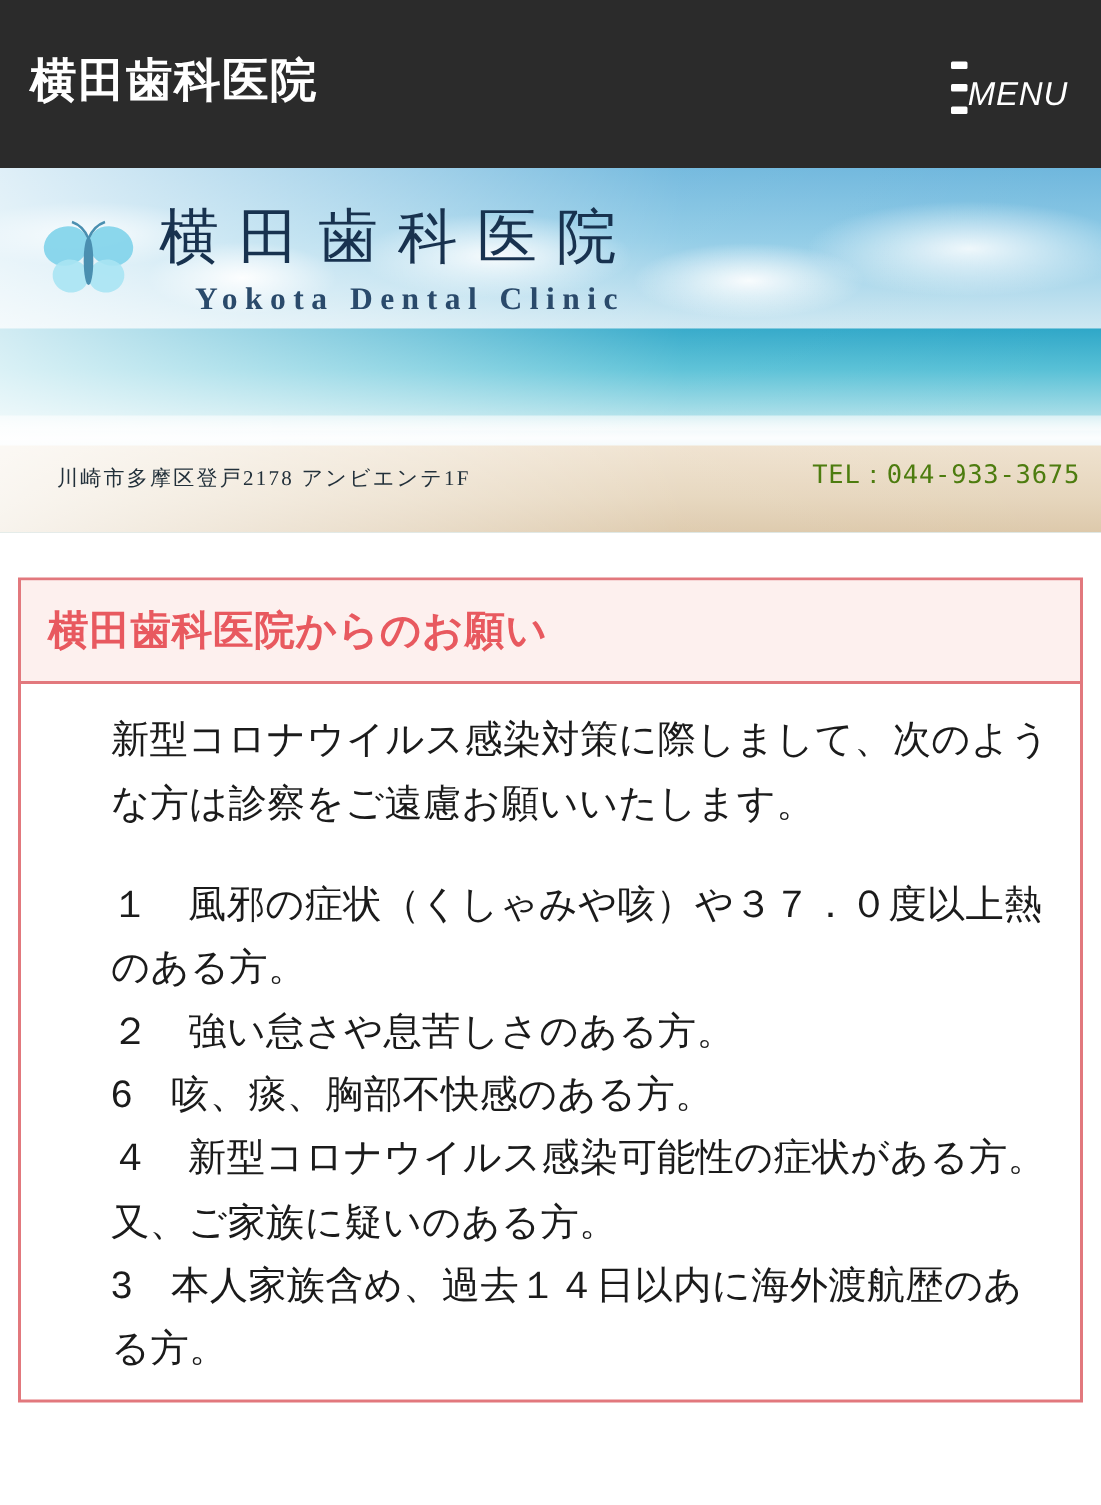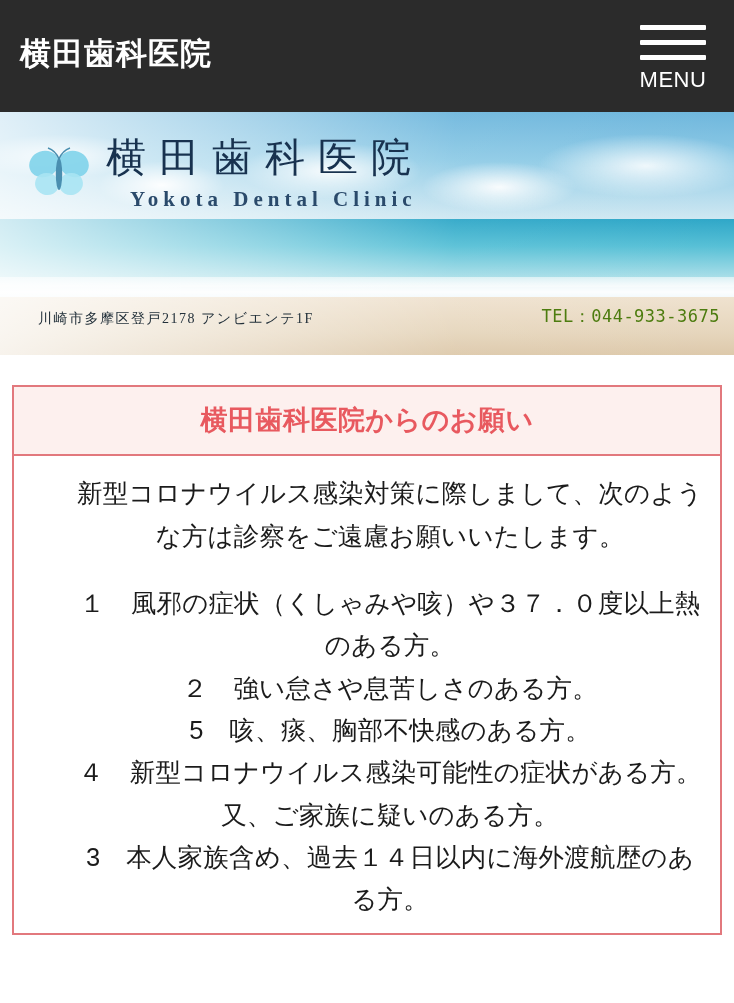--- a/index.html
+++ b/index.html
@@ -29,26 +29,27 @@
   .site-title {
     color: #ffffff;
     font-size: 31px;
     font-weight: bold;
     letter-spacing: 1px;
     line-height: 1;
     padding-bottom: 6px;
   }
   .menu-button {
     display: flex;
-    flex-direction: column;
+    flex-direction: row;
     align-items: center;
     justify-content: center;
     width: 78px;
     cursor: pointer;
     padding-top: 4px;
+    font-style: italic;
   }
   .burger {
     width: 66px;
     display: block;
   }
   .burger span {
     display: block;
     height: 5px;
     background: #ffffff;
     border-radius: 1px;
@@ -170,21 +171,20 @@
     white-space: nowrap;
   }
 
   
   .notice-wrap {
     padding: 30px 12px 0 12px;
   }
   .notice {
     border: 2px solid #e2787d;
     background: #ffffff;
-    text-align: center;
   }
   .notice-head {
     background: #fdf0ee;
     border-bottom: 2px solid #e2787d;
     padding: 17px 18px 18px 18px;
   }
   .notice-title {
     color: #e8595f;
     font-size: 27px;
     font-weight: bold;
@@ -250,18 +250,18 @@
 <div class="notice-wrap">
   <div class="notice">
     <div class="notice-head">
       <div class="notice-title">横田歯科医院からのお願い</div>
     </div>
     <div class="notice-body">
       <p>新型コロナウイルス感染対策に際しまして、次のような方は診察をご遠慮お願いいたします。</p>
       <div class="spacer"></div>
       <p class="list-line">１　風邪の症状（くしゃみや咳）や３７．０度以上熱のある方。</p>
       <p class="list-line">２　強い怠さや息苦しさのある方。</p>
-      <p class="list-line">5　咳、痰、胸部不快感のある方。</p>
+      <p class="list-line">6　咳、痰、胸部不快感のある方。</p>
       <p class="list-line">４　新型コロナウイルス感染可能性の症状がある方。又、ご家族に疑いのある方。</p>
       <p class="list-line">3　本人家族含め、過去１４日以内に海外渡航歴のある方。</p>
     </div>
   </div>
 </div>
 
 </body></html>

